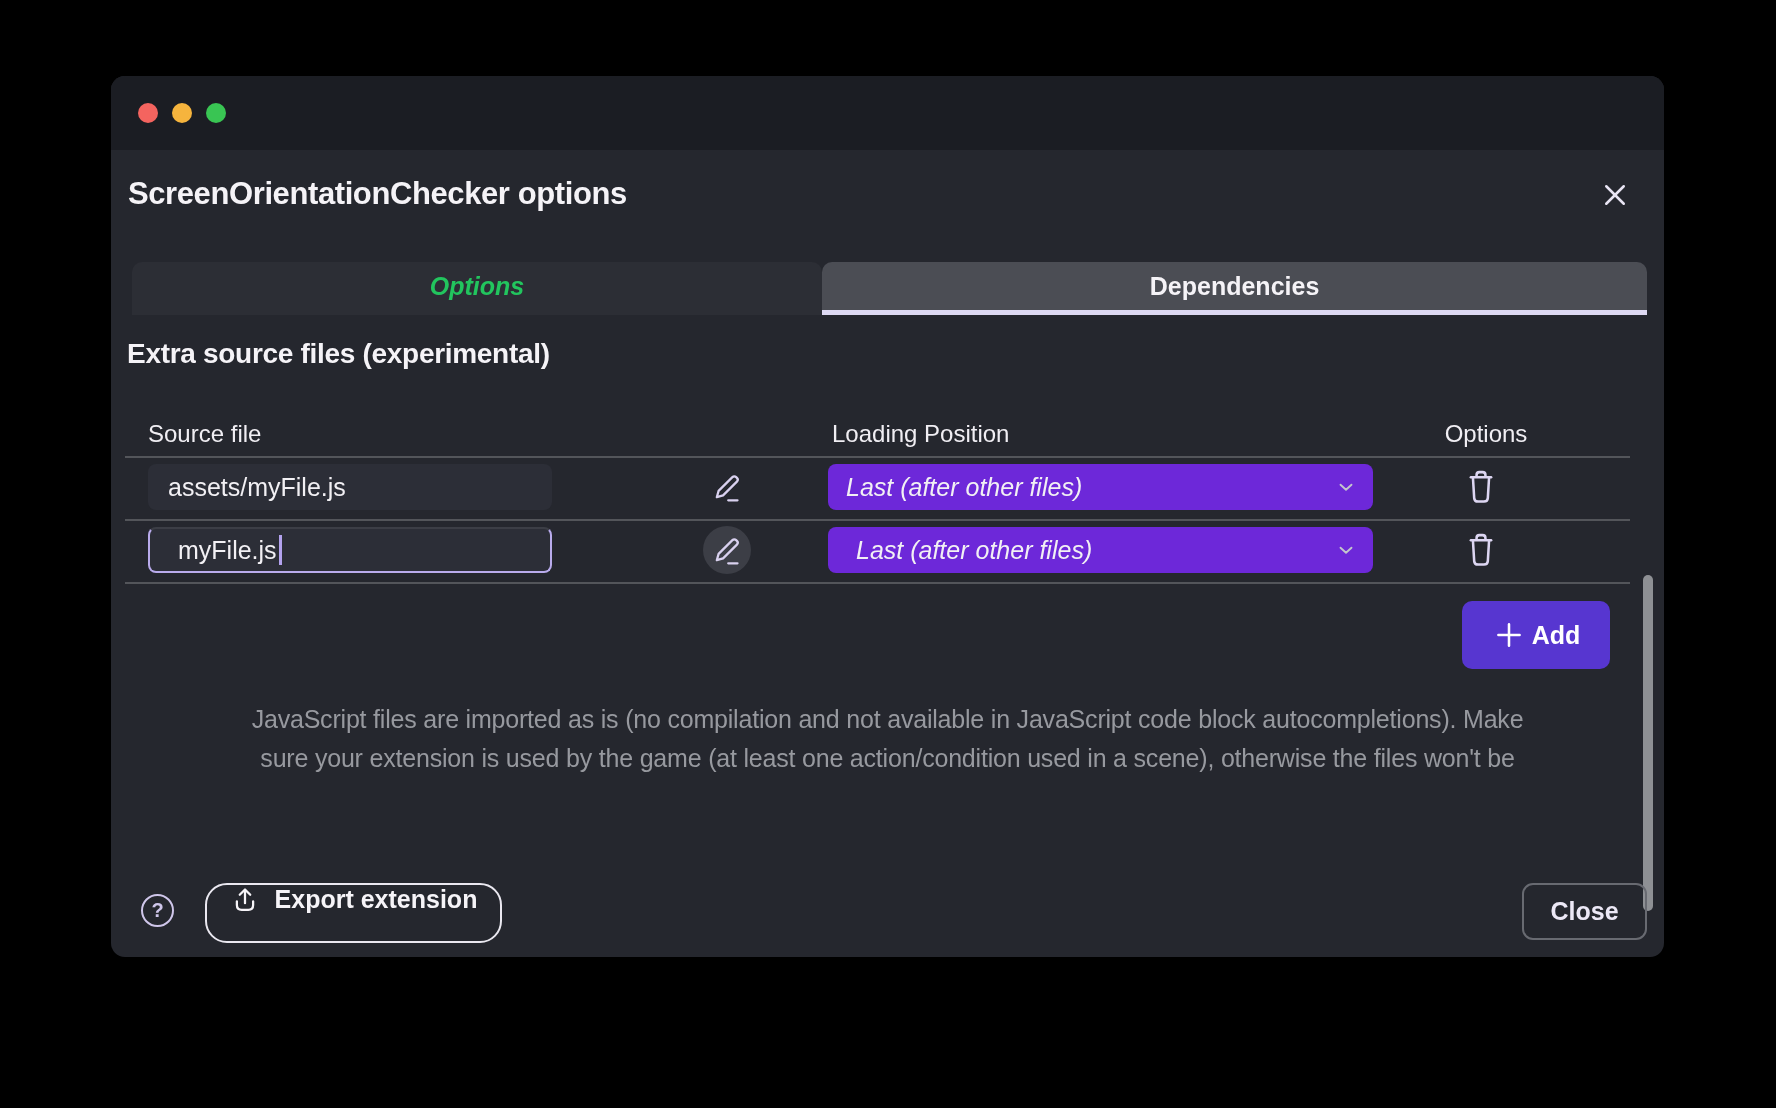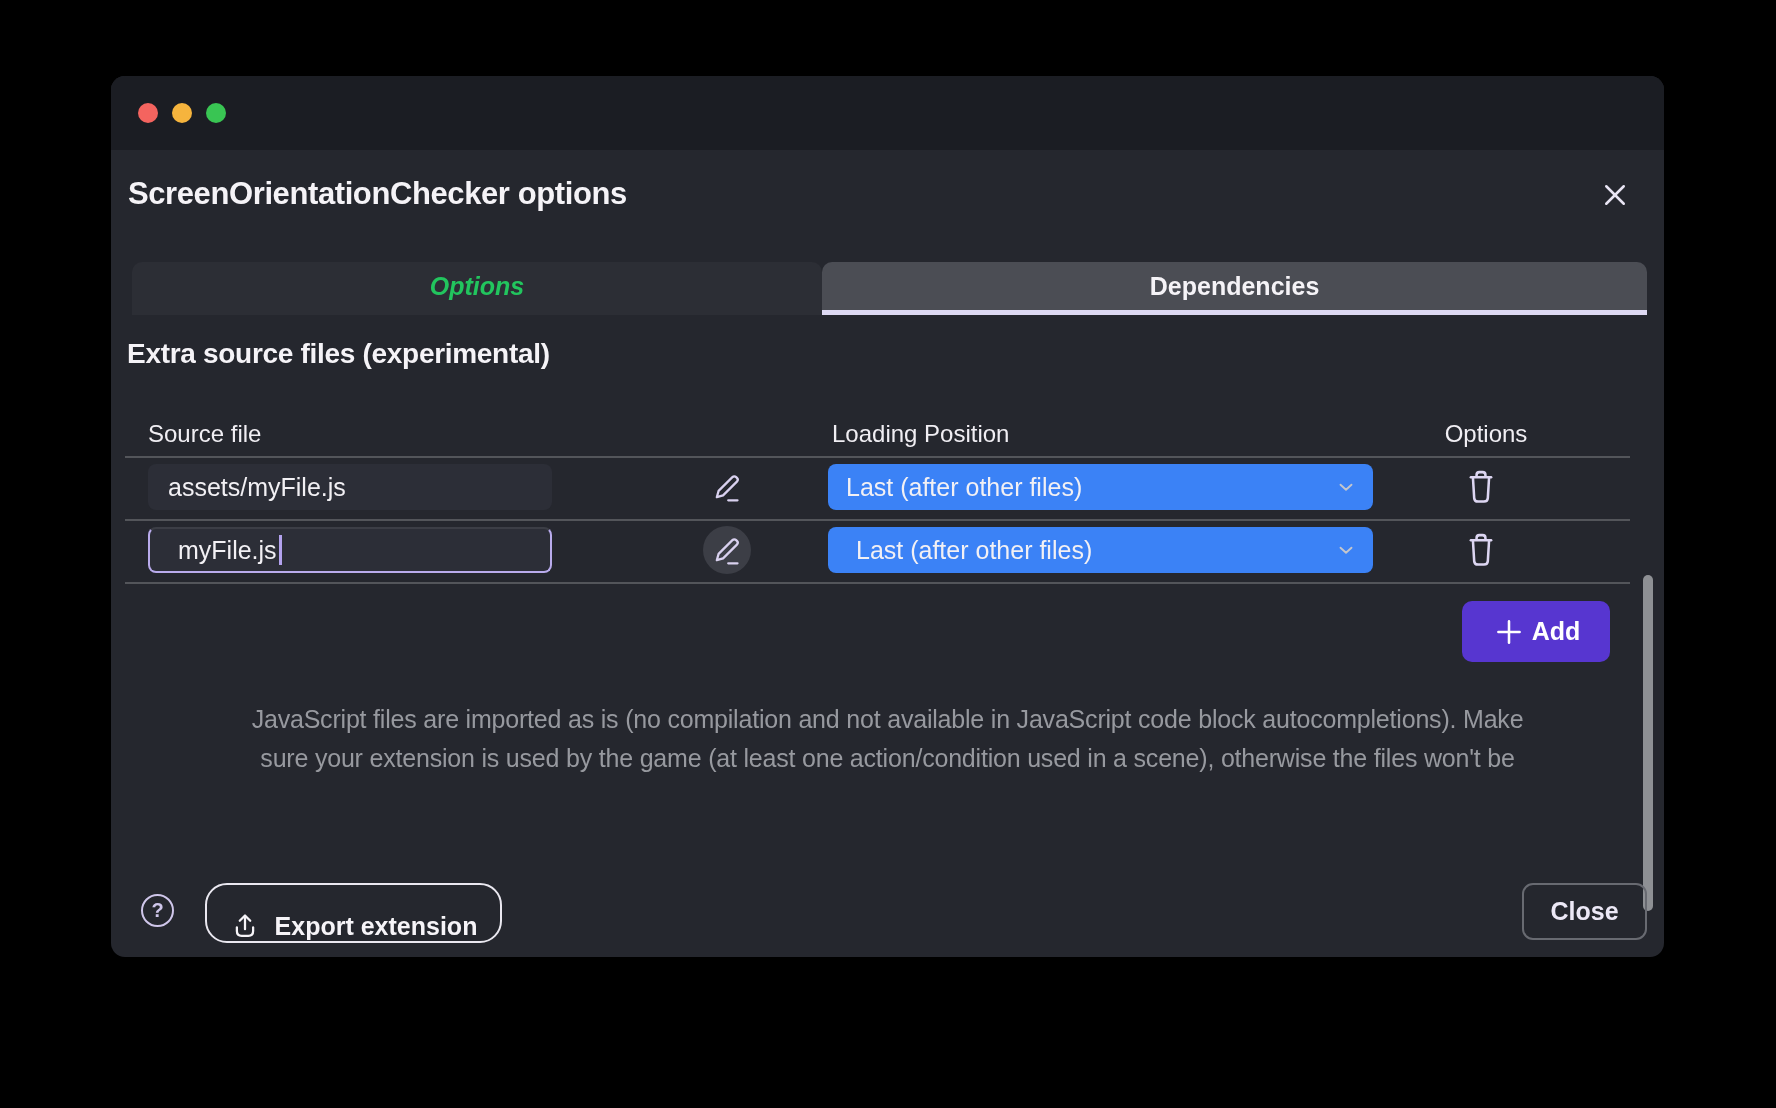--- a/index.html
+++ b/index.html
@@ -69,36 +69,36 @@
 
   .pen-btn {
     position:absolute; width:48px; height:48px; border-radius:50%;
     display:flex; align-items:center; justify-content:center;
     background:transparent; border:none; cursor:pointer;
   }
   .pen-btn.circled { background:#3c3e46; }
 
   .cell-select {
     position:absolute; left:717px; width:545px; height:46px; border-radius:8px;
-    background:#3b82f6; display:flex; align-items:center; padding-left:18px;
-    font-size:25px; color:#f2f0f4; cursor:pointer;
+    background:#6d28d9; display:flex; align-items:center; padding-left:18px;
+    font-size:25px; color:#f2f0f4; cursor:pointer;font-style:italic;
   }
   .cell-select .chev { position:absolute; right:16px; top:50%; transform:translateY(-50%); }
 
   .trash-btn {
     position:absolute; left:1350px; width:40px; height:46px;
     display:flex; align-items:center; justify-content:center;
     background:transparent; border:none; cursor:pointer;
   }
 
   .row-y1 .cell-input, .row-y1 .cell-select { top:388px; }
   .row-y2 .cell-input, .row-y2 .cell-select { top:451px;padding-left:28px; }
 
   .add-btn {
-    position:absolute; left:1351px; top:525px; width:148px; height:61px;
+    position:absolute; left:1351px; top:525px; width:148px; height:68px;
     background:#5736d0; border:none; border-radius:10px; cursor:pointer;
     display:flex; align-items:center; justify-content:center; gap:6px;
     color:#ffffff; font-size:25px; font-weight:bold;
   }
 
   .scroll-thumb {
     position:absolute; left:1532px; top:499px; width:10px; height:336px;
     background:#8e9094; border-radius:5px;
   }
 
@@ -110,21 +110,21 @@
 
   .help-btn {
     position:absolute; left:30px; top:818px; width:33px; height:33px; border-radius:50%;
     border:2.5px solid #cfc6ea; background:transparent; color:#cfc6ea;
     font-size:20px; font-weight:bold; display:flex; align-items:center; justify-content:center;
     cursor:pointer;
   }
   .export-btn {
     position:absolute; left:94px; top:807px; width:297px; height:60px;
     background:transparent; border:2px solid #eae8f0; border-radius:22px; cursor:pointer;
-    display:flex; align-items:flex-end; justify-content:center; gap:15px;
+    display:flex; align-items:flex-start; justify-content:center; gap:15px;
     color:#f6f4f8; font-size:25px; font-weight:bold;
   }
   .close-btn {
     position:absolute; left:1411px; top:807px; width:125px; height:57px;
     background:transparent; border:2px solid #686a71; border-radius:11px; cursor:pointer;
     display:flex; align-items:center; justify-content:center;
     color:#ece8f6; font-size:25px; font-weight:bold;
   }
   svg { display:block; }
 </style>

